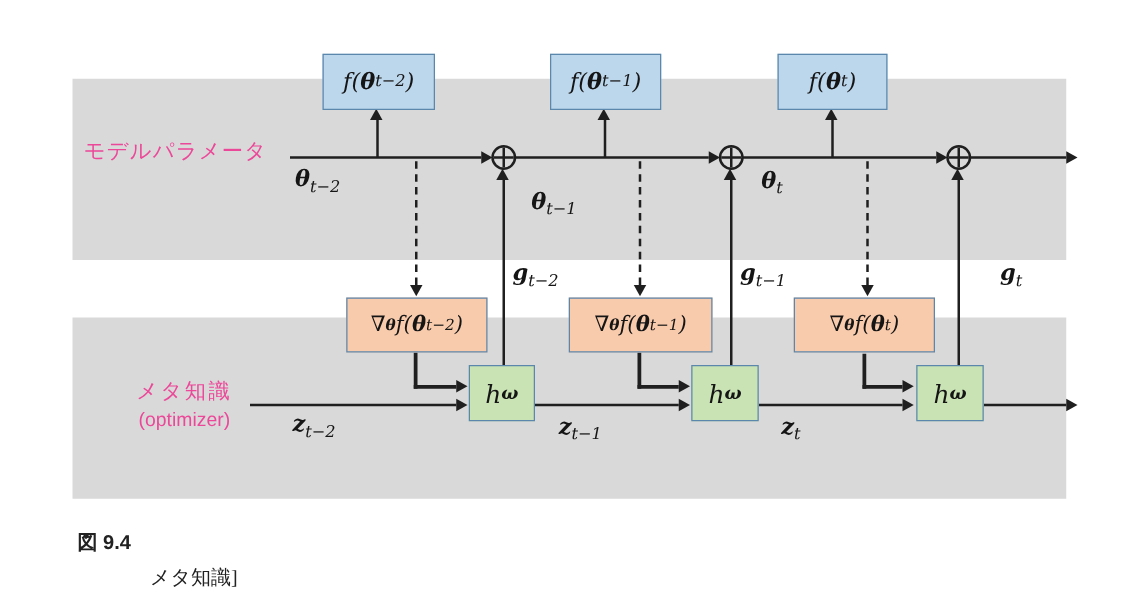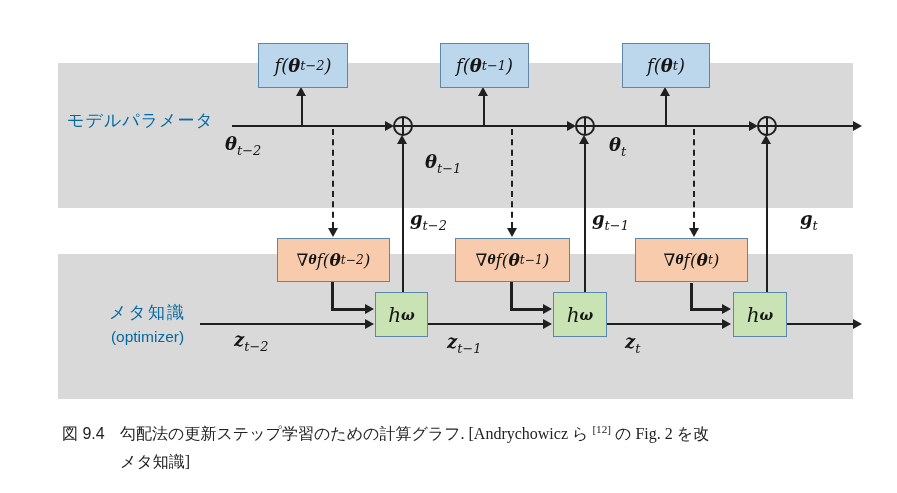--- a/index.html
+++ b/index.html
@@ -33,26 +33,26 @@
   .green  { background:#c9e3b4; font-size:20px; }
   .mlabel {
     position:absolute; font-family:"DejaVu Serif", serif; font-size:18px;
     color:#151515; z-index:5; white-space:nowrap;
   }
   .mi  { font-style:italic; }
   .vec { font-style:italic; font-weight:bold; }
   .nabla { font-style:normal; }
   sub { font-style:italic; font-size:0.72em; line-height:0; }
   .jlabel {
-    position:absolute; color:#0369a1; text-align:center; z-index:5; white-space:nowrap;
+    position:absolute; color:#ec4899; text-align:center; z-index:5; white-space:nowrap;
   }
   .ja-main { font-size:17px; letter-spacing:1px; }
   .ja-sub  { font-size:15.5px; letter-spacing:0; }
   .caption { position:absolute; color:#222222; z-index:5; }
-  .cap-label { font-weight:normal; font-size:16px; font-family:"Liberation Sans", sans-serif; }
+  .cap-label { font-weight:bold; font-size:16px; font-family:"Liberation Sans", sans-serif; }
   .cap-text { font-family:"Liberation Serif", serif; font-size:16px; white-space:nowrap; }
   .cap-text sup { font-size:0.7em; font-style:normal; }
 </style>
 </head>
 <body>
 
 <div id="fig">
 
   <div class="band" style="left:58px; top:63px; width:795px; height:145px;"></div>
   <div class="band" style="left:58px; top:254px; width:795px; height:145px;"></div>
@@ -101,21 +101,21 @@
   <div class="arr arr-r" style="left:365px; top:304px;"></div>
   <div class="box green" style="left:375px; top:292px; width:53px; height:45px;">
     <span class="mi">h</span>
       <sub class="vec">ω</sub>
   </div>
   <div class="vline" style="left:402px; top:142px; height:150px;"></div>
   <div class="arr arr-u" style="left:397px; top:135px;"></div>
   <div class="mlabel" style="left:410px; top:208px;">
     <span class="vec">g</span><sub>t−2</sub>
   </div>
-  <div class="mlabel" style="left:225px; top:133px;">
+  <div class="mlabel" style="left:236px; top:133px;">
     <span class="vec">θ</span><sub>t−2</sub>
   </div>
   <div class="mlabel" style="left:234px; top:329px;">
     <span class="vec">z</span><sub>t−2</sub>
   </div>
 
   <div class="vline" style="left:483px; top:95px; height:31px;"></div>
   <div class="arr arr-u" style="left:478px; top:87px;"></div>
   <div class="box blue" style="left:440px; top:43px; width:89px; height:45px;">
     <span class="mi">f(</span>
@@ -187,18 +187,15 @@
   </div>
   <div class="mlabel" style="left:625px; top:331px;">
     <span class="vec">z</span><sub>t</sub>
   </div>
 
   <div class="jlabel ja-main" style="left:58px; top:109px; width:165px;">モデルパラメータ</div>
   <div class="jlabel ja-sub" style="left:65px; top:328px; width:165px;">(optimizer)</div>
   <div class="jlabel ja-main" style="left:65px; top:301px; width:165px; letter-spacing:2px;">メタ知識</div>
 
   <div class="caption cap-label" style="left:62px; top:424px;">図 9.4</div>
-  <div class="caption cap-text" style="left:120px; top:423px;">
-    <span>勾配法の更新ステップ学習のための計算グラフ. [Andrychowicz ら </span><sup>[12]</sup><span> の Fig. 2 を改</span>
-  </div>
   <div class="caption cap-text" style="left:120px; top:452px;">メタ知識]</div>
 
 </div>
 
 </body></html>

